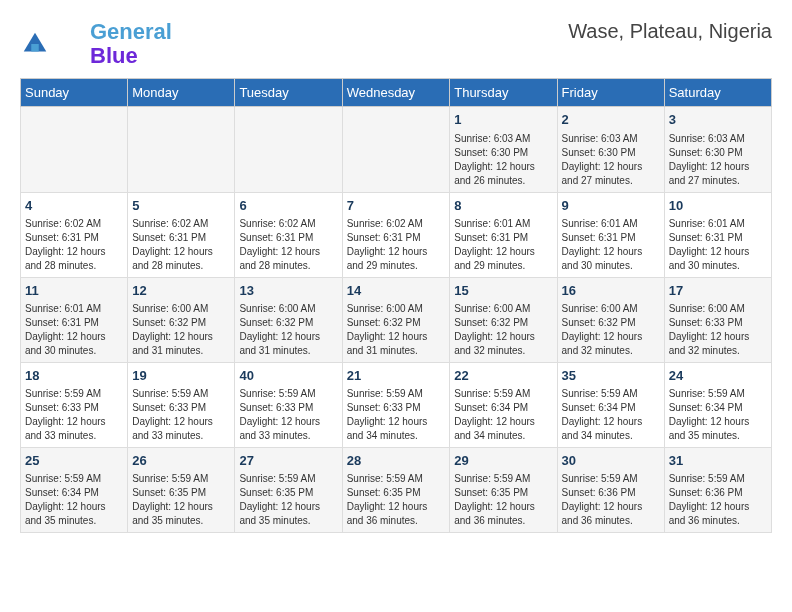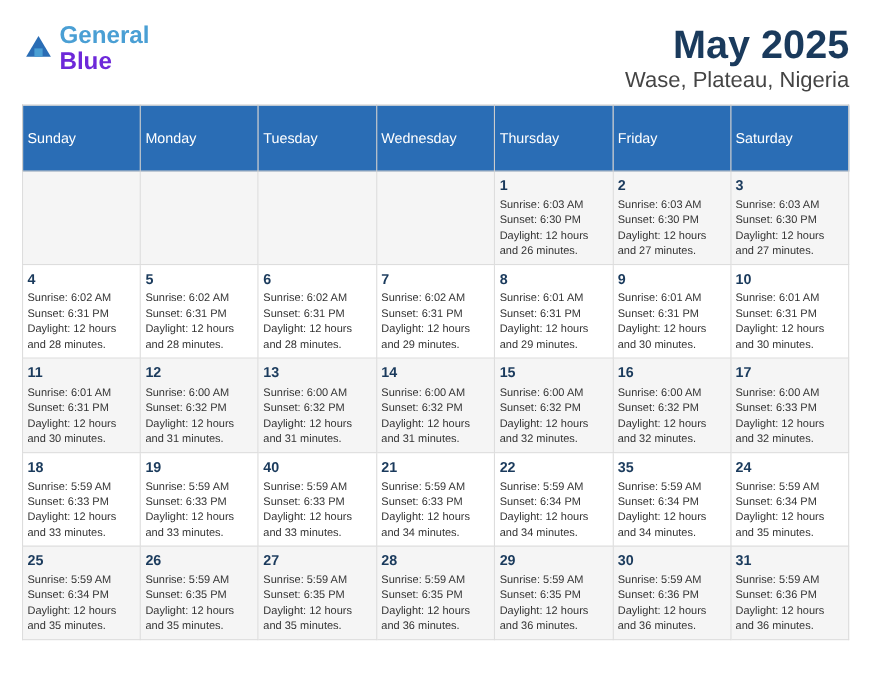--- a/index.html
+++ b/index.html
@@ -12,20 +12,21 @@
     }
     .header {
       display: flex;
       justify-content: space-between;
       align-items: flex-start;
       margin-bottom: 10px;
     }
     .logo {
       display: flex;
       align-items: center;
+      gap: 36px;
     }
     .logo-text {
       font-size: 22px;
       font-weight: bold;
       color: #1a3a5c;
       line-height: 1.1;
     }
     .logo-text span {
       color: #4a9fd4;
     }
@@ -47,21 +48,21 @@
       color: #444;
     }
     table {
       width: 100%;
       border-collapse: collapse;
       font-size: 11px;
     }
     thead tr th {
       background-color: #2a6db5;
       color: #fff;
-      padding: 22px 4px;
+      padding: 6px 4px;
       text-align: left;
       font-size: 13px;
       font-weight: normal;
       border: 1px solid #ccc;
     }
     tbody tr td {
       vertical-align: top;
       padding: 4px;
       border: 1px solid #ddd;
       width: 108px;
@@ -99,21 +100,20 @@
     <svg class="logo-icon" viewBox="0 0 40 40">
       <polygon points="20,5 35,30 5,30" fill="#2a6db5"></polygon>
       <rect x="15" y="20" width="10" height="10" fill="#4a9fd4"></rect>
     </svg>
     <div class="logo-text">
       <span>General</span><br>
       <span style="color:#6d28d9">Blue</span>
     </div>
   </div>
   <div class="title-section">
-    <div class="month-title">May 2025</div>
     <div class="subtitle">Wase, Plateau, Nigeria</div>
   </div>
 </div>
 
 <table>
   <thead>
     <tr>
     <th>Sunday</th>
         <th>Monday</th>
         <th>Tuesday</th>

